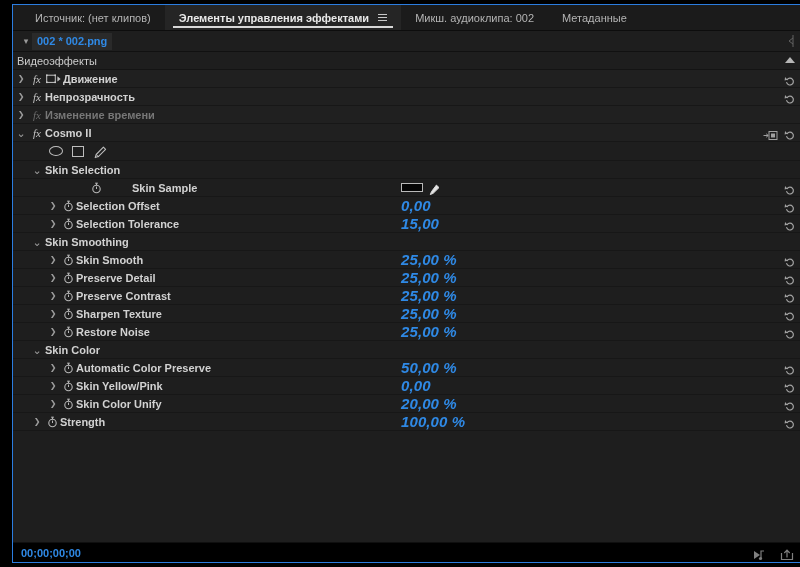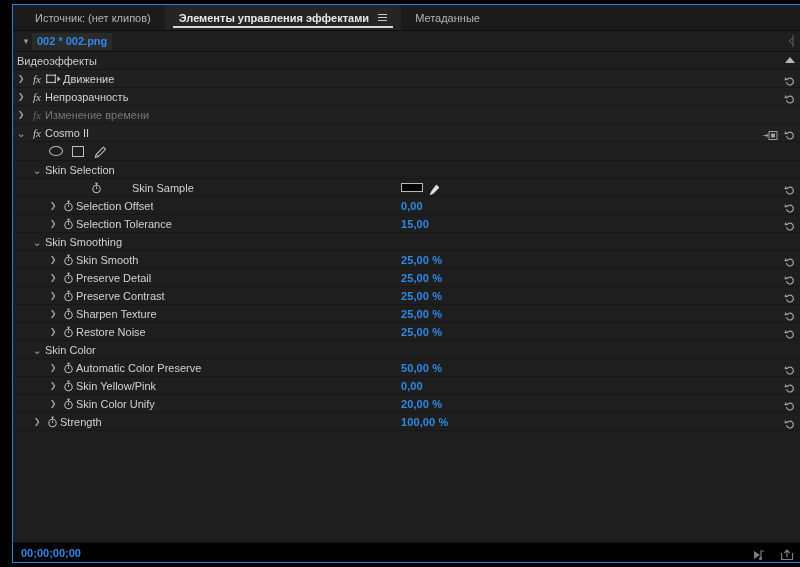--- a/index.html
+++ b/index.html
@@ -197,20 +197,21 @@
     text-align: center;
   }
   .fxglyph.dim { color: #6b6b6b; }
 
   .label {
     font-size: 11px;
     color: #d2d2d2;
     white-space: nowrap;
     overflow: hidden;
     text-overflow: ellipsis;
+    font-weight: bold;
   }
   .label.dim { color: #777777; }
   .label.group { color: #d2d2d2; }
 
   .stopwatch {
     width: 15px;
     min-width: 15px;
     height: 18px;
     position: relative;
   }
@@ -227,24 +228,25 @@
   
   .cell-value {
     position: absolute;
     left: 388px;
     top: 0;
     height: 100%;
     display: flex;
     align-items: center;
   }
   .val {
-    font-size: 11px;
+    font-size: 15px;
     color: #2f89e5;
     font-weight: bold;
     letter-spacing: .1px;
+    font-style: italic;
   }
   .checkbox {
     width: 9px;
     height: 9px;
     border: 1px solid #a8a8a8;
     background: #1a1a1a;
     box-sizing: border-box;
   }
   .swatch {
     width: 22px;
@@ -332,20 +334,23 @@
       <div class="tab">
         <span>Источник: (нет клипов)</span>
       </div>
       <div class="tab active">
         <span>Элементы управления эффектами</span>
         <span class="hamburger">
           <i></i>
           <i></i>
           <i></i>
         </span>
+      </div>
+      <div class="tab">
+        <span>Микш. аудиоклипа: 002</span>
       </div>
       <div class="tab">
         <span>Метаданные</span>
       </div>
     </div>
 
   <div class="clipbar">
     <div class="chev">▾</div>
     <div class="clipchip selected">002 * 002.png</div>
     <div class="clipbar-right">

